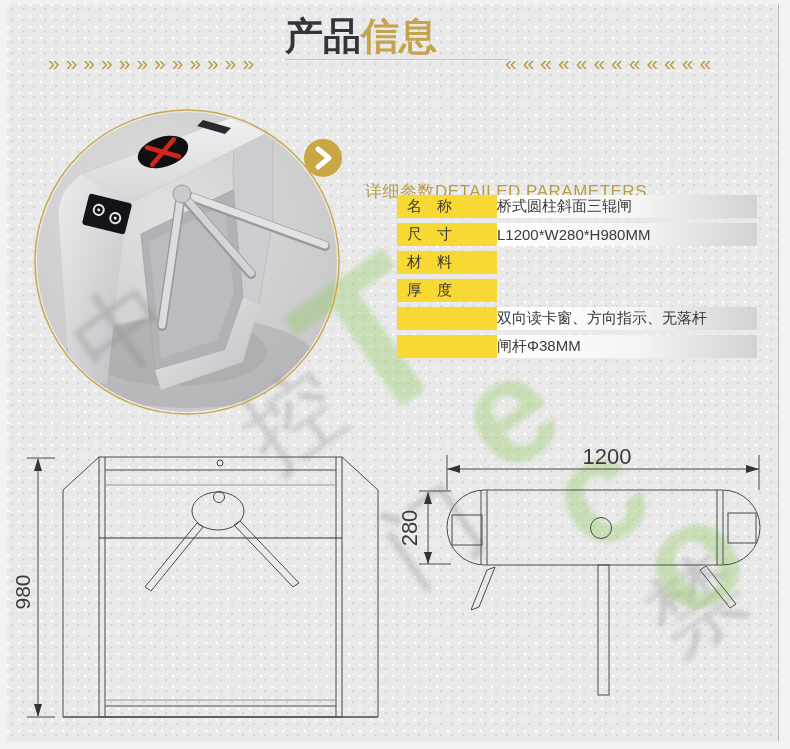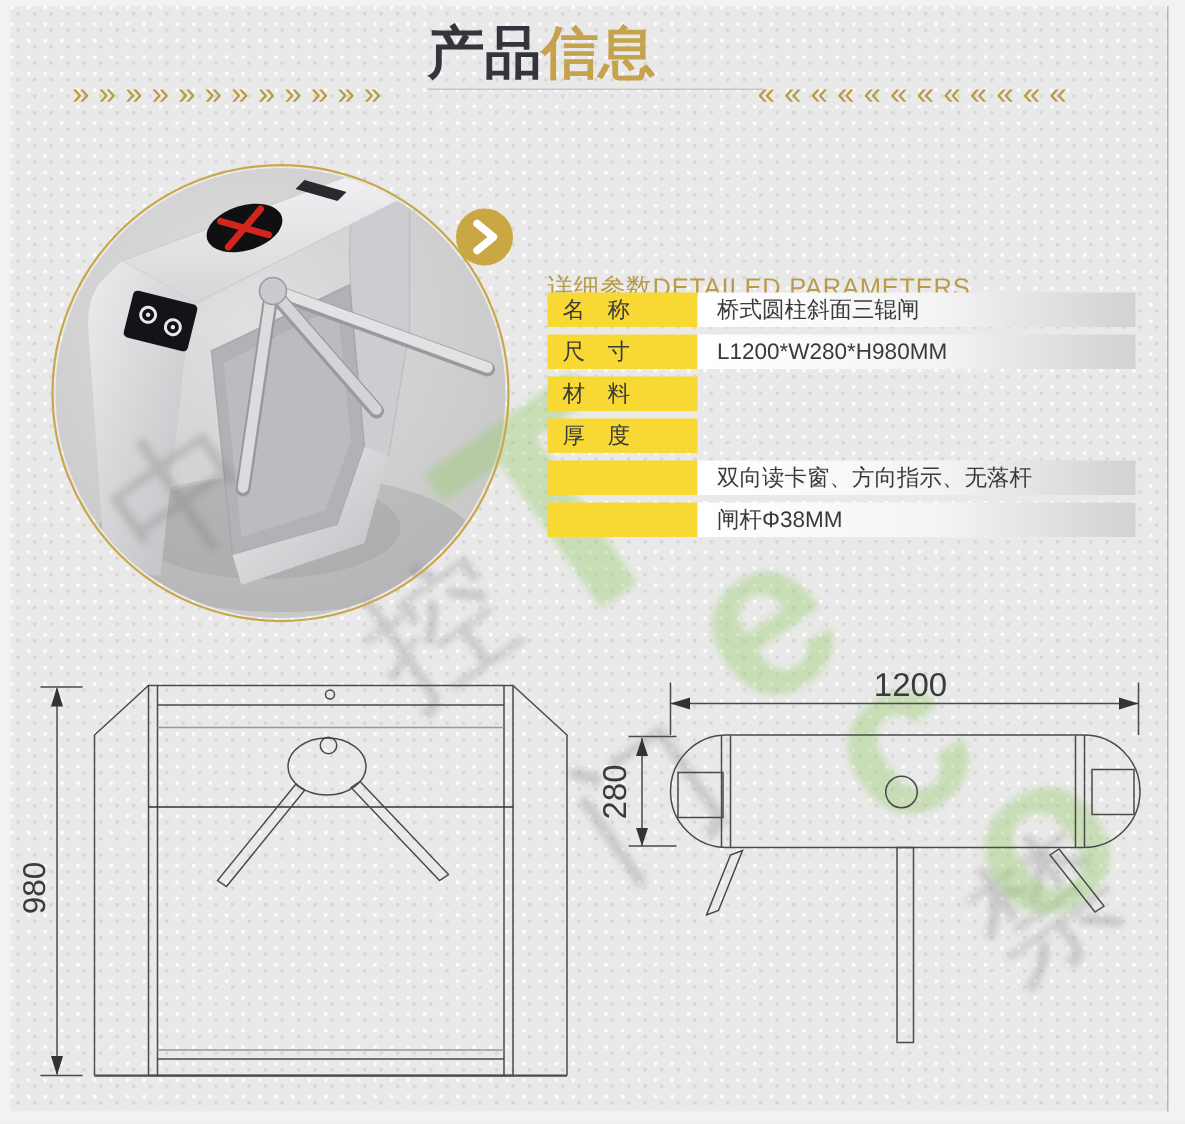--- a/index.html
+++ b/index.html
@@ -27,23 +27,23 @@
   .photo-circle{position:absolute;left:30px;top:108px;width:300px;height:300px;border-radius:50%;
     background:radial-gradient(circle at 42% 35%, #e0e0e2 0%, #cecece 55%, #c2c2c4 100%);overflow:hidden;z-index:1;}
   .gold-ring{position:absolute;left:24px;top:102px;z-index:4;pointer-events:none;}
   .badge{position:absolute;left:297px;top:135px;width:38px;height:38px;border-radius:50%;background:#c9a843;z-index:5;}
   
   .section-heading{position:absolute;left:358px;top:144px;font-size:17px;color:#ba9c48;letter-spacing:0.5px;z-index:3;margin-top:32px;}
   
   .spec-table{position:absolute;left:358px;top:191px;width:392px;z-index:3;}
   .spec-row{display:flex;height:23px;margin-bottom:5px;}
   .spec-label{width:80px;background:#f8d832;color:#3a3a3a;font-size:15px;display:flex;align-items:center;
-    padding:0 10px;white-space:pre;justify-content:space-between;}
+    padding:0 10px;white-space:pre;justify-content:space-between;margin-left:32px;}
   .spec-value{flex:1;background:linear-gradient(90deg,#ffffff 0%,#f4f4f4 55%,#d2d2d2 100%);
-    color:#3a3a3a;font-size:15px;display:flex;align-items:center;padding-left:13px;}
+    color:#3a3a3a;font-size:15px;display:flex;align-items:center;}
   
   .wm{position:absolute;z-index:2;line-height:1;filter:blur(2.5px);pointer-events:none;}
   .wm-zh{font-size:95px;color:rgba(122,122,122,0.30);transform:rotate(-35deg);}
   .wm-green{font-weight:bold;color:rgba(151,203,106,0.40);transform:rotate(-35deg);}
   .wm1{left:68px;top:278px;}
   .wm2{left:238px;top:368px;}
   .wm3{left:378px;top:483px;}
   .wm4{left:643px;top:553px;}
   .wm-t{left:303px;top:233px;font-size:205px;}
   .wm-e{left:458px;top:333px;font-size:150px;}

